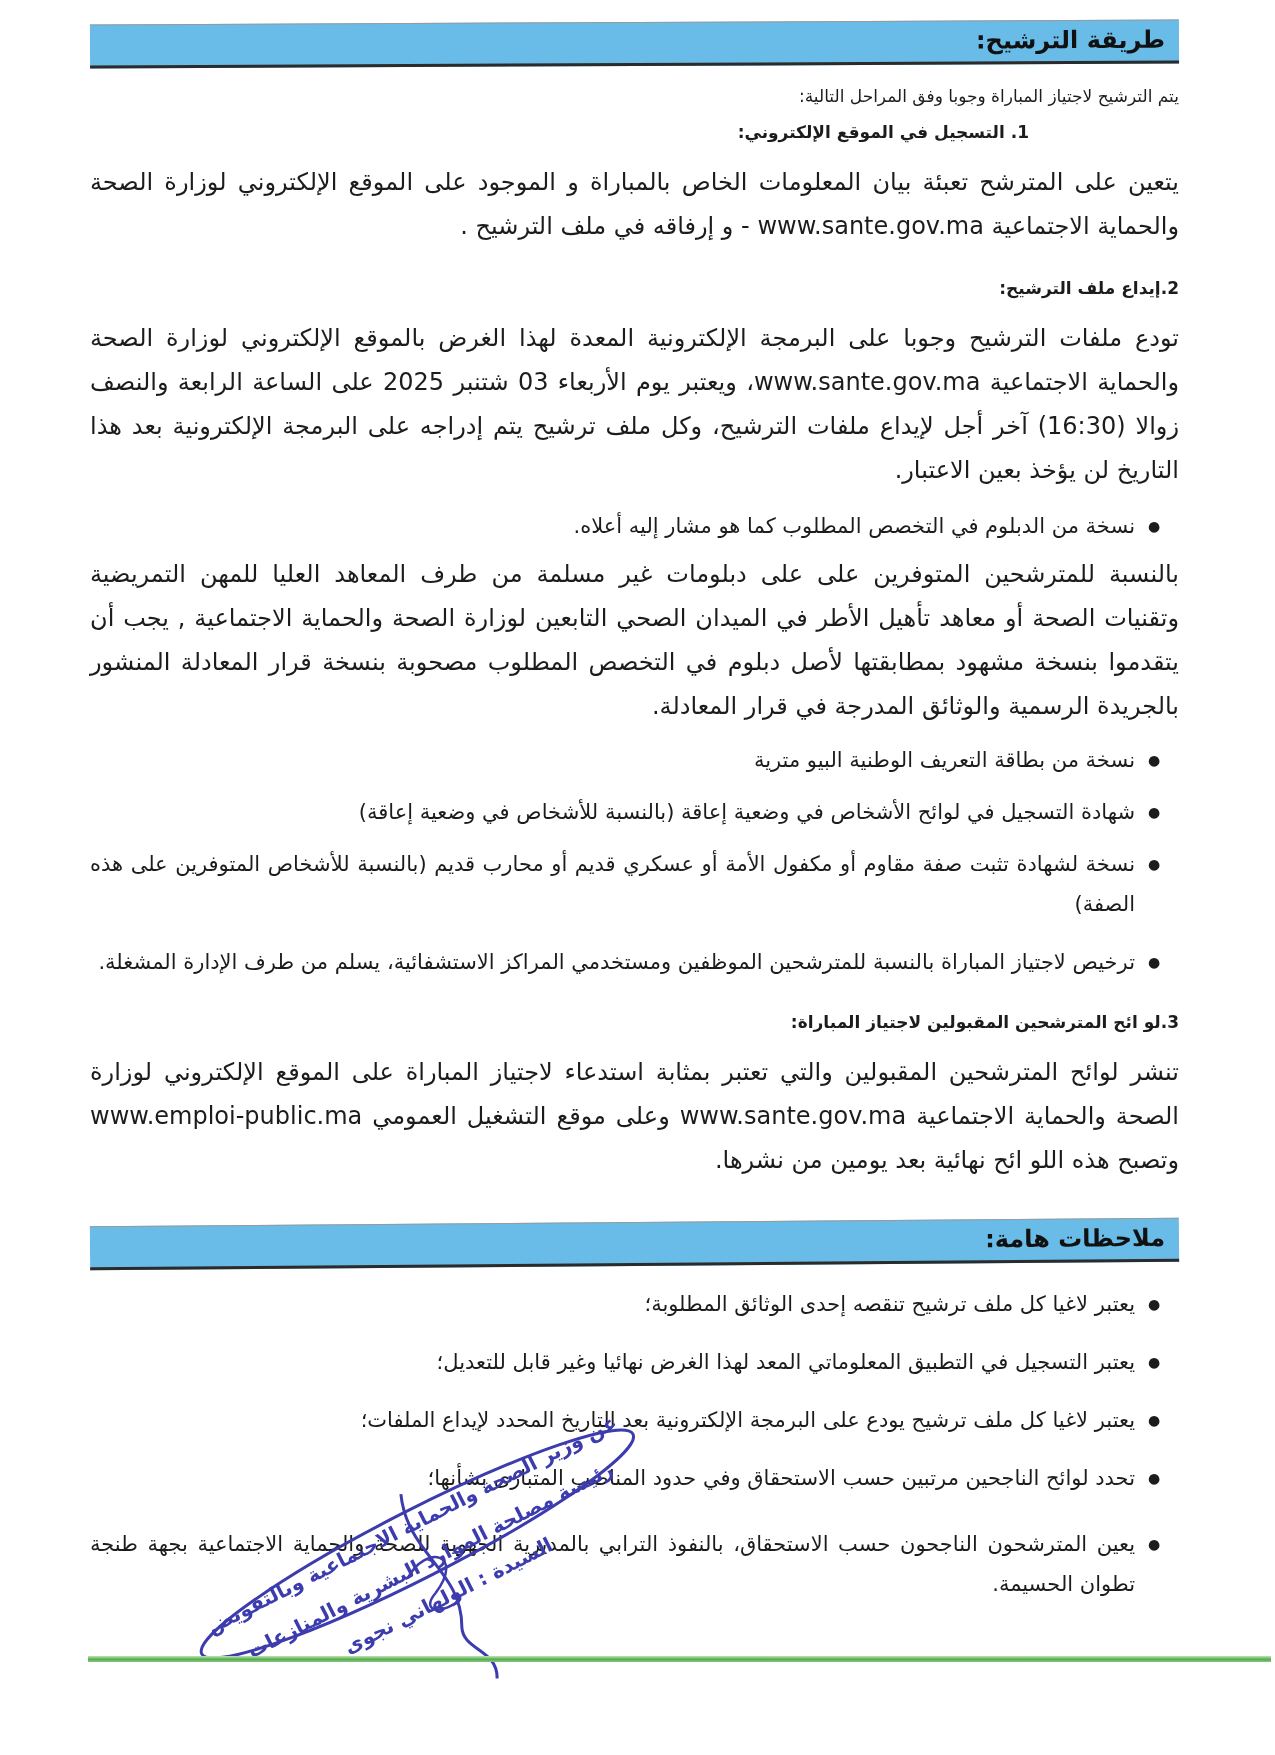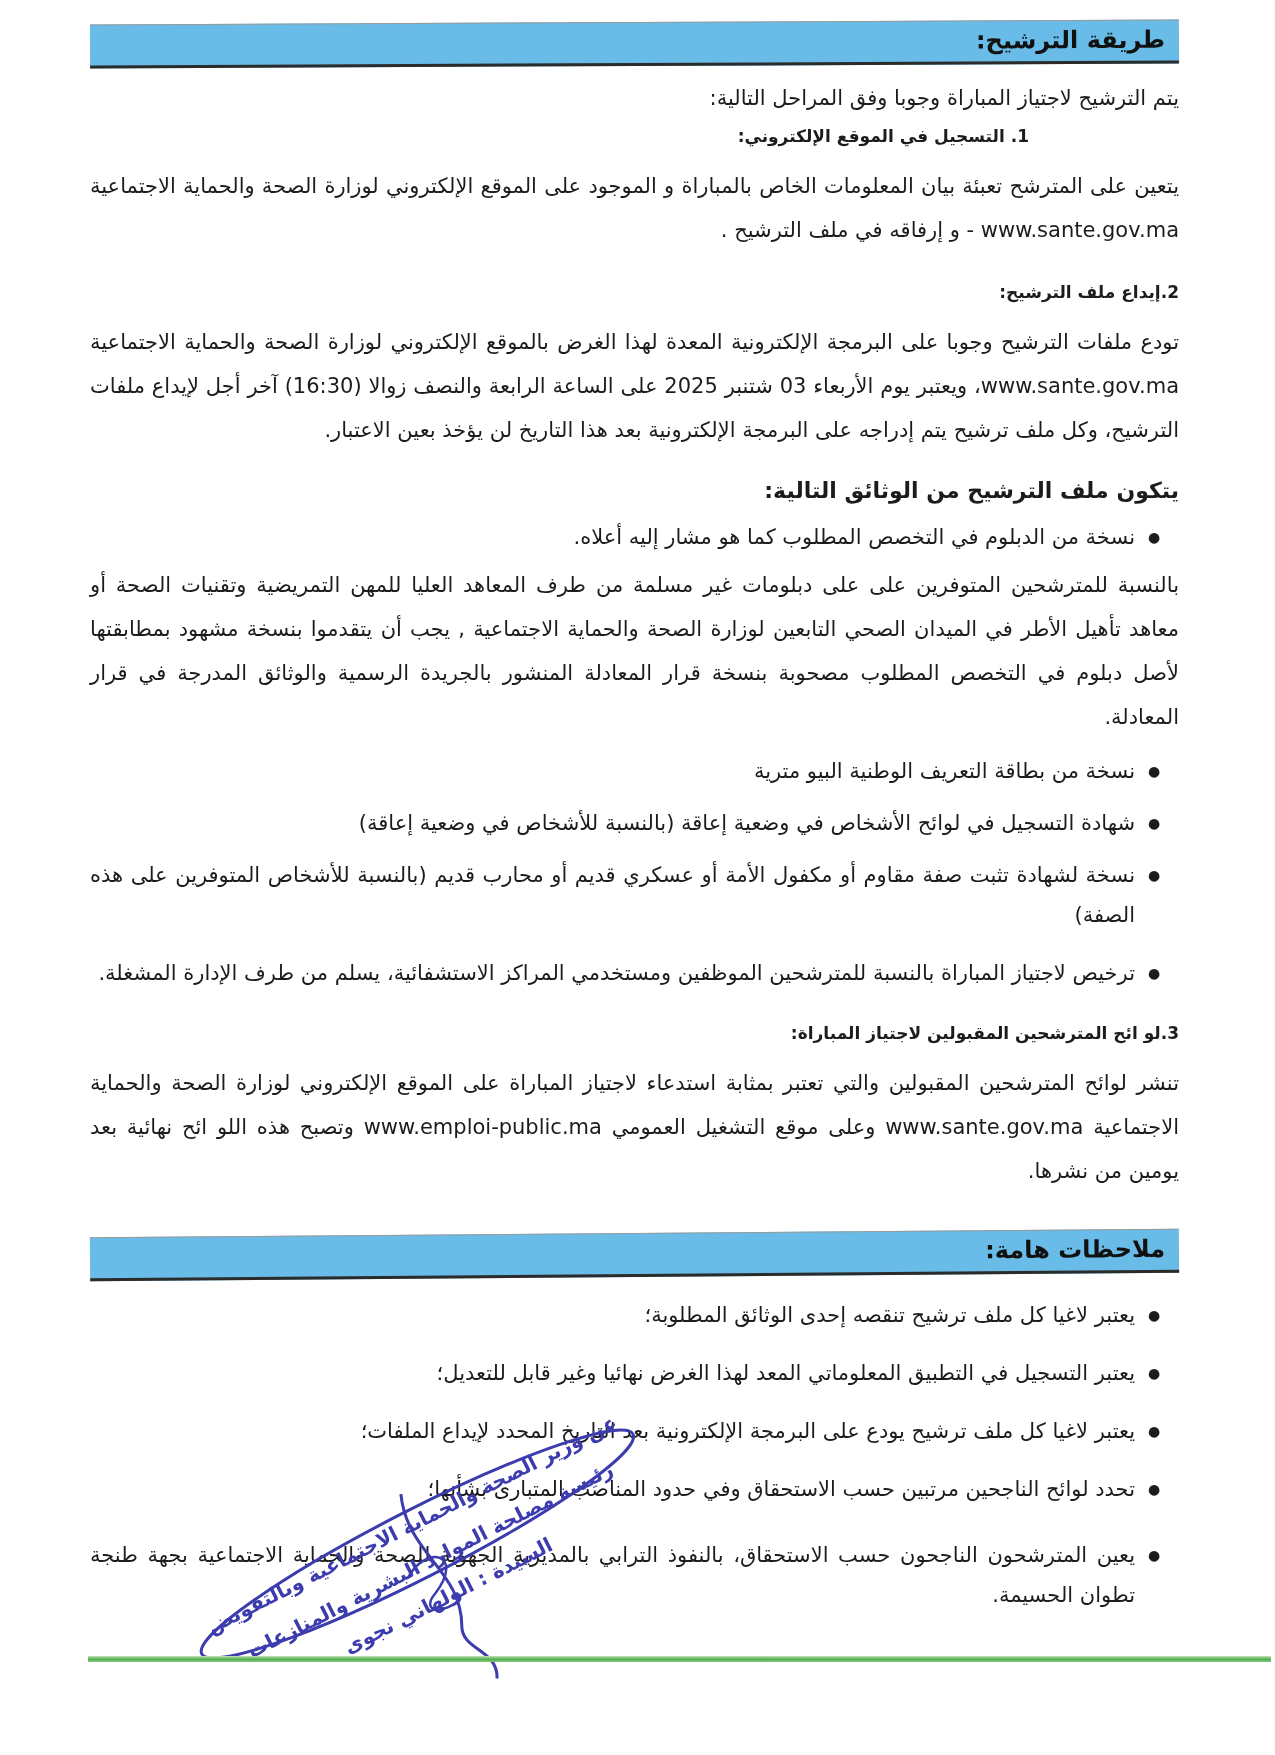--- a/index.html
+++ b/index.html
@@ -25,33 +25,33 @@
     border-top:1px solid #9a9a9a;
     border-bottom:3px solid #2b2b2b;
     font-weight:bold;
     font-size:24px;
     color:#111;
     padding:0 14px;
     transform:rotate(-0.25deg);
   }
   .intro{
     margin:20px 0 9px 0;
-    font-size:21px;
+    font-size:17px;
   }
   h2.step{
     margin:16px 150px 0 0;
     font-size:17px;
     font-weight:bold;
     text-underline-offset:6px;
     text-decoration-thickness:2px;
   }
   h2.step.flush{margin-right:0;}
   .para{
     margin:18px 0 0 0;
-    font-size:21px;
+    font-size:24px;
     line-height:44px;
     text-align:justify;
   }
   .subhead{
     margin:26px 0 0 0;
     font-size:22px;
     font-weight:bold;
   }
   .bullets{margin:14px 0 0 0;}
   .bullet-row{
@@ -123,21 +123,20 @@
     </div>
 
     <p class="intro">يتم الترشيح لاجتياز المباراة وجوبا وفق المراحل التالية:</p>
 
     <h2 class="step">1. التسجيل في الموقع الإلكتروني:</h2>
     <p class="para"><span>يتعين على المترشح تعبئة بيان المعلومات الخاص بالمباراة و الموجود على الموقع الإلكتروني لوزارة الصحة والحماية الاجتماعية </span><span dir="ltr" class="num">www.sante.gov.ma</span><span> - و إرفاقه في ملف الترشيح .</span></p>
 
     <h2 class="step flush" style="margin-top:30px;">2.إيداع ملف الترشيح:</h2>
     <p class="para"><span>تودع ملفات الترشيح وجوبا على البرمجة الإلكترونية المعدة لهذا الغرض بالموقع الإلكتروني لوزارة الصحة والحماية الاجتماعية </span><span dir="ltr" class="num">www.sante.gov.ma</span><span>، ويعتبر يوم </span><span class="b">الأربعاء 03 شتنبر 2025</span><span> على الساعة الرابعة والنصف زوالا (16:30) آخر أجل لإيداع ملفات الترشيح، وكل ملف ترشيح يتم إدراجه على البرمجة الإلكترونية بعد هذا التاريخ لن يؤخذ بعين الاعتبار.</span></p>
 
-    <p class="subhead">يتكون ملف الترشيح من الوثائق التالية:</p>
 
     <div class="bullets">
       <div class="bullet-row">
         <span class="dot">●</span>
         <span class="btxt"><span>نسخة من الدبلوم في التخصص المطلوب كما هو مشار إليه أعلاه.</span></span>
       </div>
       <p class="para" style="margin-top:6px;"><span>بالنسبة للمترشحين المتوفرين على على دبلومات غير مسلمة من طرف المعاهد العليا للمهن التمريضية وتقنيات الصحة أو معاهد تأهيل الأطر في الميدان الصحي التابعين لوزارة الصحة  والحماية الاجتماعية , يجب أن يتقدموا بنسخة مشهود بمطابقتها لأصل دبلوم في التخصص المطلوب مصحوبة بنسخة قرار المعادلة المنشور بالجريدة الرسمية والوثائق المدرجة في قرار المعادلة.</span></p>
       <div class="bullet-row">
         <span class="dot">●</span>
         <span class="btxt"><span>نسخة من بطاقة التعريف الوطنية البيو مترية</span></span>

